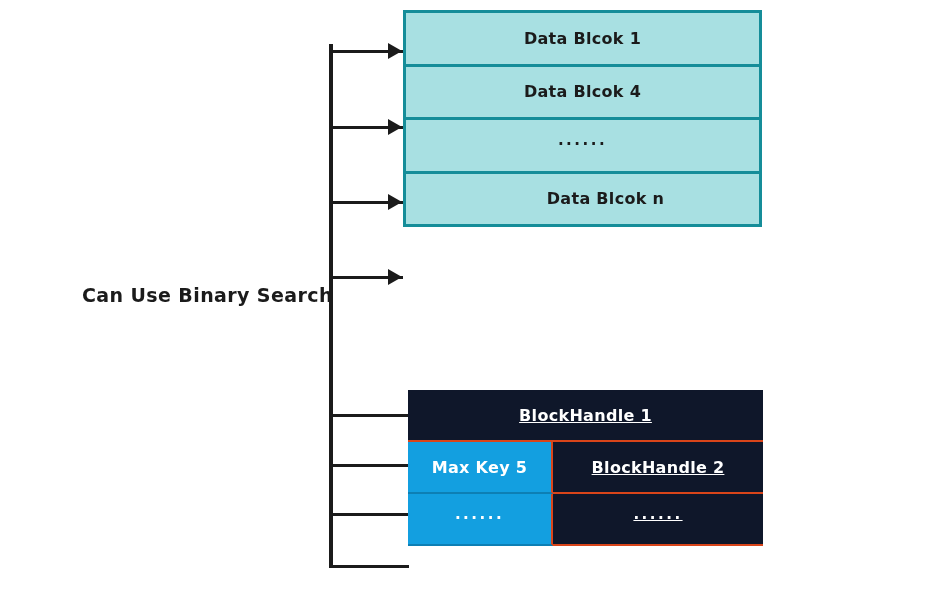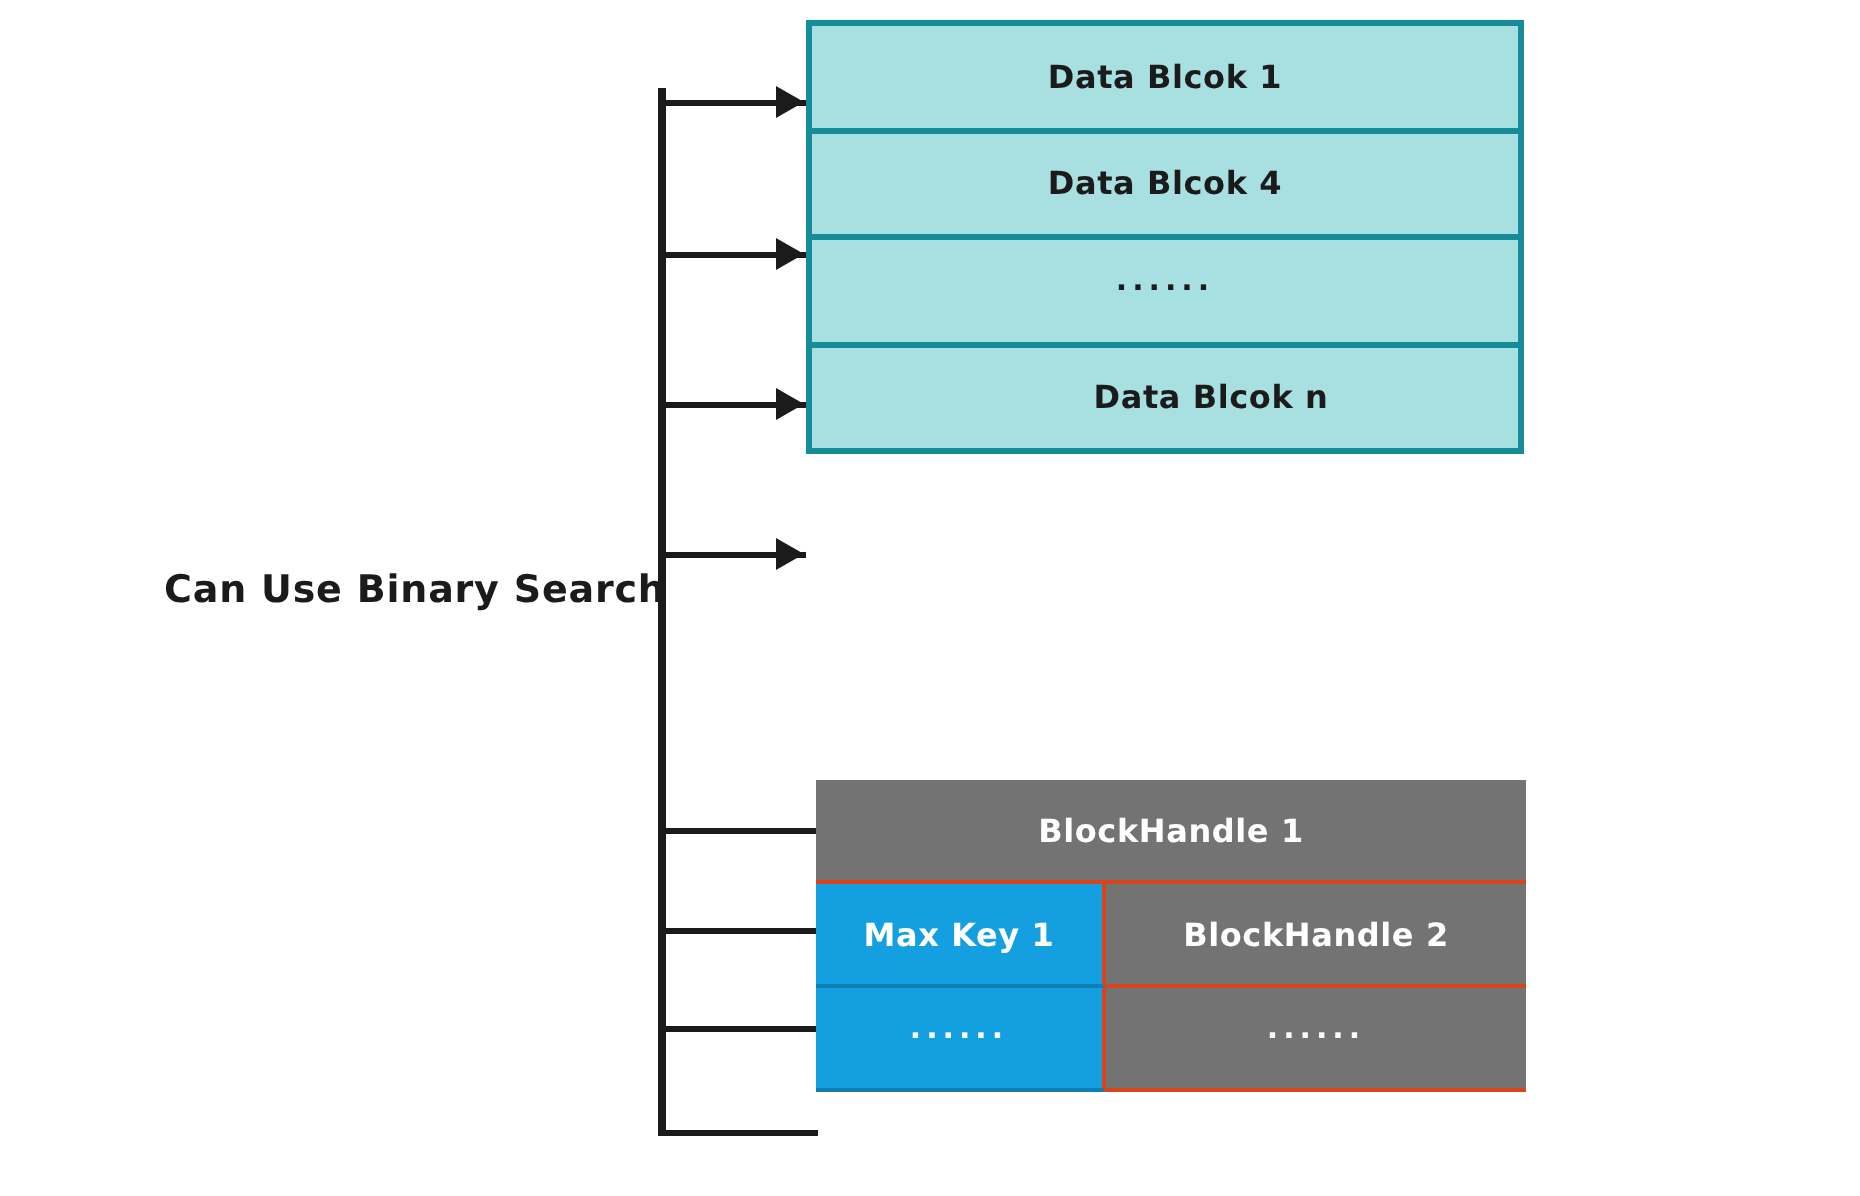--- a/index.html
+++ b/index.html
@@ -128,22 +128,23 @@
     letter-spacing: 0.3px;
   }
   .cell-key {
     width: 145px;
     background: #139fe0;
     border-bottom: 2px solid #0d7fb4;
     border-right: 2px solid #d9451a;
   }
   .cell-handle {
     flex: 1 1 auto;
-    background: #737373;
+    background: #0f172a;
     border-bottom: 2px solid #d9451a;
+    text-decoration: underline;
   }
   .index-row:last-child .cell-key,
   .index-row:last-child .cell-handle {
     border-bottom: none;
   }
   .cell .ellipsis-dots {
     color: #ffffff;
   }
 </style>
 </head>
@@ -185,21 +186,21 @@
     <div class="data-row">
       <span>Data Blcok n</span>
     </div>
   </div>
 
   <div class="index-table">
     <div class="index-row">
       <div class="cell cell-handle">BlockHandle 1</div>
     </div>
     <div class="index-row">
-      <div class="cell cell-key">Max Key 1</div>
+      <div class="cell cell-key">Max Key 5</div>
       <div class="cell cell-handle">BlockHandle 2</div>
     </div>
     <div class="index-row">
       <div class="cell cell-key">
         <span class="ellipsis-dots">......</span>
       </div>
       <div class="cell cell-handle">
         <span class="ellipsis-dots">......</span>
       </div>
     </div>

